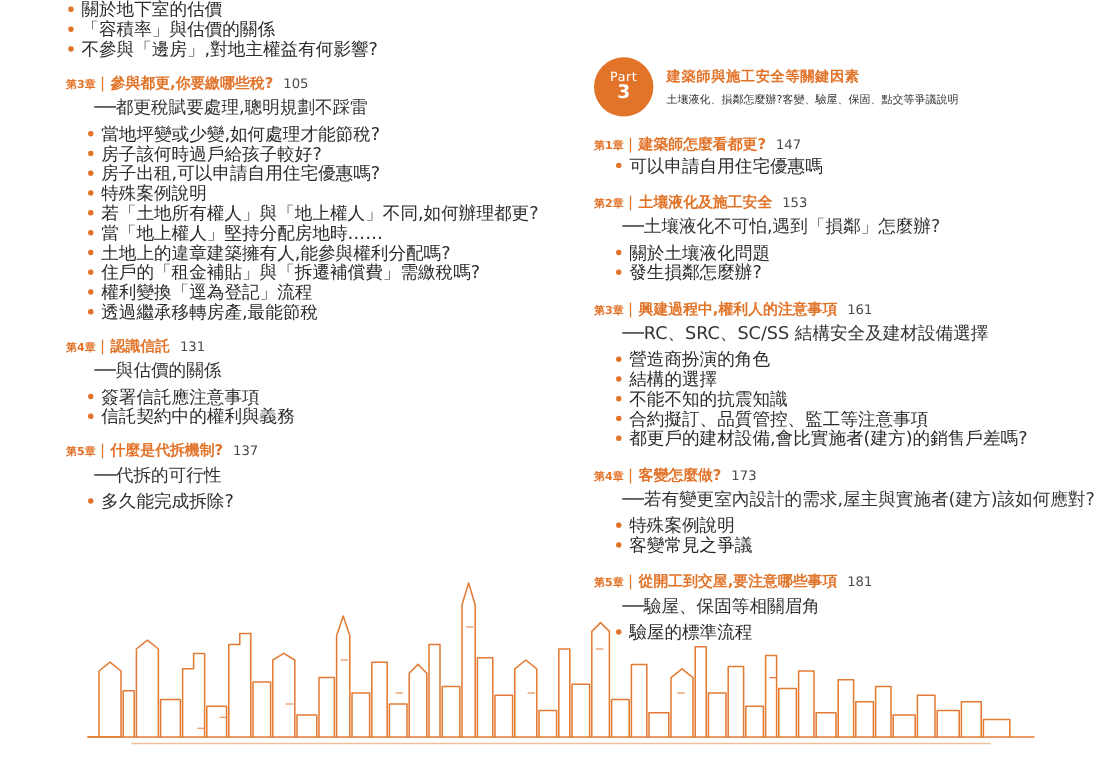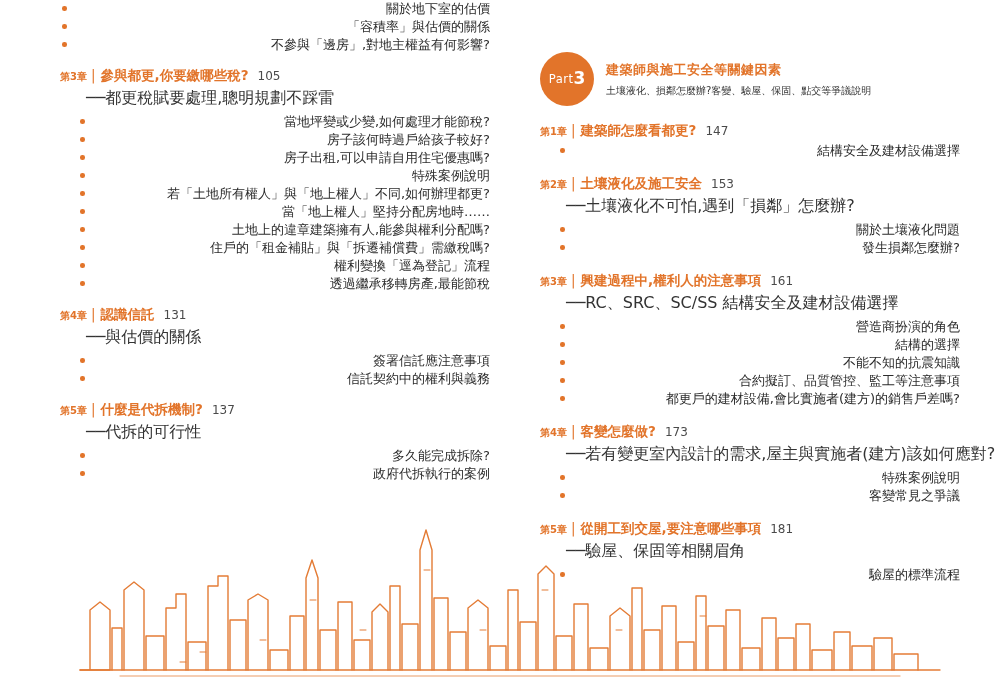--- a/index.html
+++ b/index.html
@@ -33,26 +33,25 @@
   .col-right { left: 540px; width: 420px; }
 
   
   ul.bullets {
     list-style: none;
     margin: 0; padding: 0;
   }
   ul.bullets li {
     position: relative;
     padding-left: 14px;
-    font-size: 13px;
+    font-size: 16px;
     line-height: 17px;
     color: #2b2b2b;
     margin-bottom: 1px;
     white-space: nowrap;
-    text-align: right;
   }
   ul.bullets li:before {
     content: "";
     position: absolute;
     left: 2px; top: 6px;
     width: 4.5px; height: 4.5px;
     border-radius: 50%;
     background: #e2742a;
   }
 
@@ -109,21 +108,21 @@
     align-items: center;
     margin-top: 52px;
     margin-bottom: 4px;
   }
   .part-badge {
     width: 54px; height: 54px;
     border-radius: 50%;
     background: #e2742a;
     color: #fff;
     display: flex;
-    flex-direction: row;
+    flex-direction: column;
     align-items: center;
     justify-content: center;
     line-height: 1.05;
     flex: 0 0 auto;
   }
   .part-badge .p-label { font-size: 11.5px; letter-spacing: .5px; }
   .part-badge .p-num { font-size: 17px; font-weight: bold; }
   .part-text { margin-left: 12px; }
   .part-title {
     font-size: 13px;
@@ -250,21 +249,20 @@
       <div class="chapter">
         <div class="chap-head">
           <span class="chap-num">第5章</span>
           <span class="chap-sep">|</span>
           <span class="chap-title">什麼是代拆機制?</span>
           <span class="chap-page">137</span>
         </div>
         <div class="chap-sub">──代拆的可行性</div>
         <ul class="bullets">
           <li>多久能完成拆除?</li>
-          <li>政府代拆執行的案例</li>
         </ul>
       </div>
 
     </div>
   </div>
 
   <div class="col col-right">
 
     <div class="part-row">
       <div class="part-badge">
@@ -280,21 +278,21 @@
     <div class="right-chapters">
 
       <div class="chapter">
         <div class="chap-head">
           <span class="chap-num">第1章</span>
           <span class="chap-sep">|</span>
           <span class="chap-title">建築師怎麼看都更?</span>
           <span class="chap-page">147</span>
         </div>
         <ul class="bullets">
-          <li>結構安全及建材設備選擇</li>
+          <li>可以申請自用住宅優惠嗎</li>
         </ul>
       </div>
 
       <div class="chapter">
         <div class="chap-head">
           <span class="chap-num">第2章</span>
           <span class="chap-sep">|</span>
           <span class="chap-title">土壤液化及施工安全</span>
           <span class="chap-page">153</span>
         </div>

